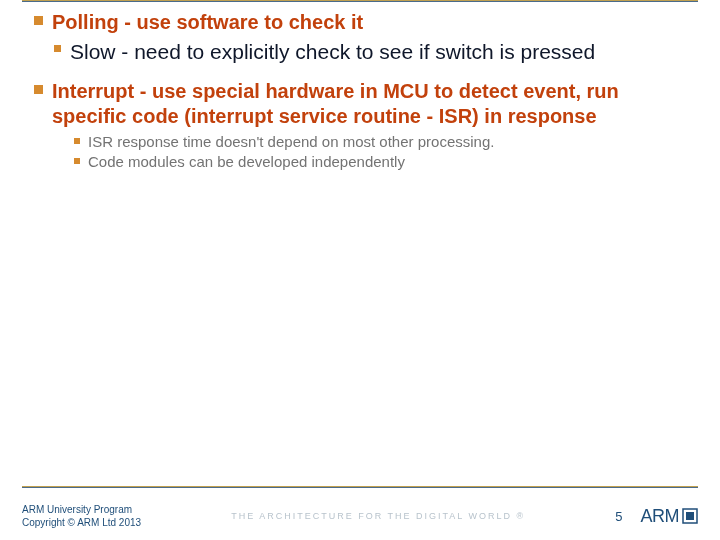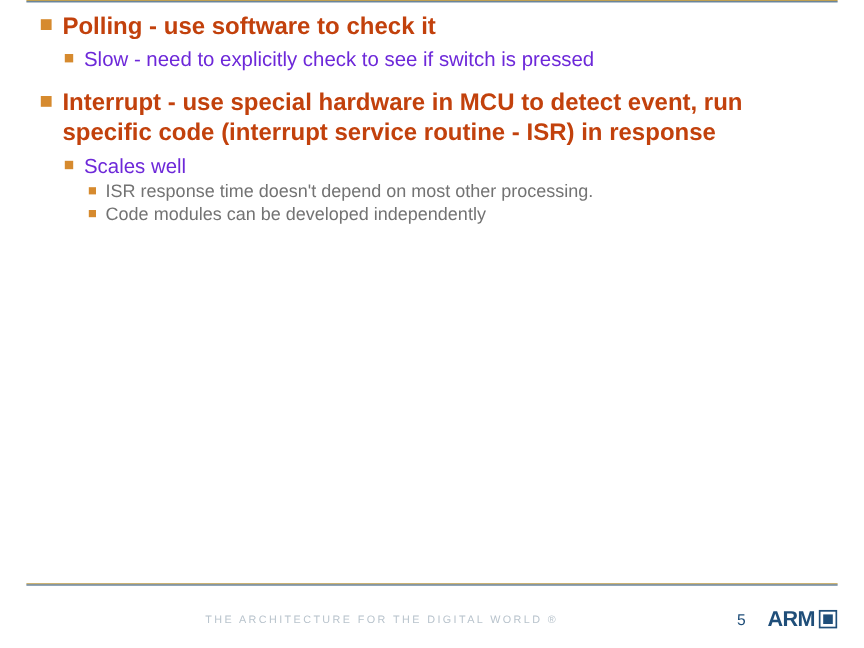--- a/index.html
+++ b/index.html
@@ -58,22 +58,22 @@
   }
   .l2 > .bullet {
     position: absolute;
     left: 24px;
     top: 6px;
     width: 7px;
     height: 7px;
     background: #d68a2e;
   }
   .l2 > .txt {
-    font-size: 17px;
-    color: #6d28d9;
+    font-size: 21px;
+    color: #0f172a;
     line-height: 1.25;
   }
   .l3 {
     position: relative;
     padding-left: 58px;
     margin-top: 1px;
   }
   .l3 > .bullet {
     position: absolute;
     left: 44px;
@@ -126,21 +126,21 @@
     margin-right: 18px;
   }
   .logo {
     flex: 0 0 auto;
     display: flex;
     align-items: center;
     gap: 3px;
   }
   .logo-text {
     font-size: 18px;
-    font-weight: bold;
+    font-weight: normal;
     color: #1f4e79;
     letter-spacing: -0.5px;
   }
   .logo-mark {
     width: 16px;
     height: 16px;
   }
 </style>
 </head>
 <body>
@@ -159,38 +159,38 @@
       <span class="bullet"></span>
       <div class="txt">Slow - need to explicitly check to see if switch is pressed</div>
     </div>
 
     <div class="sp"></div>
 
     <div class="l1">
       <span class="bullet"></span>
       <div class="txt">Interrupt - use special hardware in MCU to detect event, run specific code (interrupt service routine - ISR) in response</div>
     </div>
-    <div class="l2">
-      <span class="bullet"></span>
-      <div class="txt">Scales well</div>
-    </div>
     <div class="l3">
       <span class="bullet"></span>
       <div class="txt">ISR response time doesn't depend on most other processing.</div>
     </div>
     <div class="l3">
       <span class="bullet"></span>
       <div class="txt">Code modules can be developed independently</div>
     </div>
 
   </div>
 
   <hr class="footer-rule">
 
   <div class="footer">
+    <div class="foot-left">
+      <div>ARM University Program</div>
+      <div>Copyright © ARM Ltd 2013</div>
+    </div>
     <div class="foot-center">THE ARCHITECTURE FOR THE DIGITAL WORLD ®</div>
     <div class="foot-page">5</div>
     <div class="logo">
       <span class="logo-text">ARM</span>
       <svg class="logo-mark" viewBox="0 0 16 16">
         <rect x="1" y="1" width="14" height="14" fill="none" stroke="#1f4e79" stroke-width="1.5"></rect>
         <rect x="4" y="4" width="8" height="8" fill="#1f4e79"></rect>
       </svg>
     </div>
   </div>

